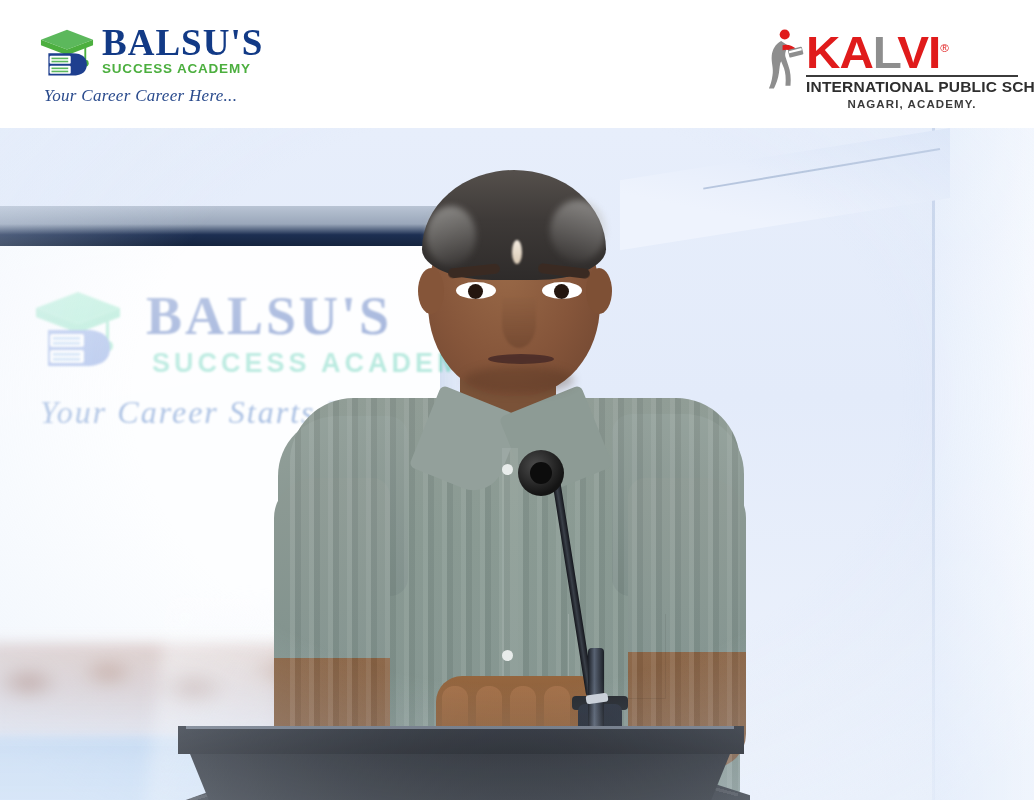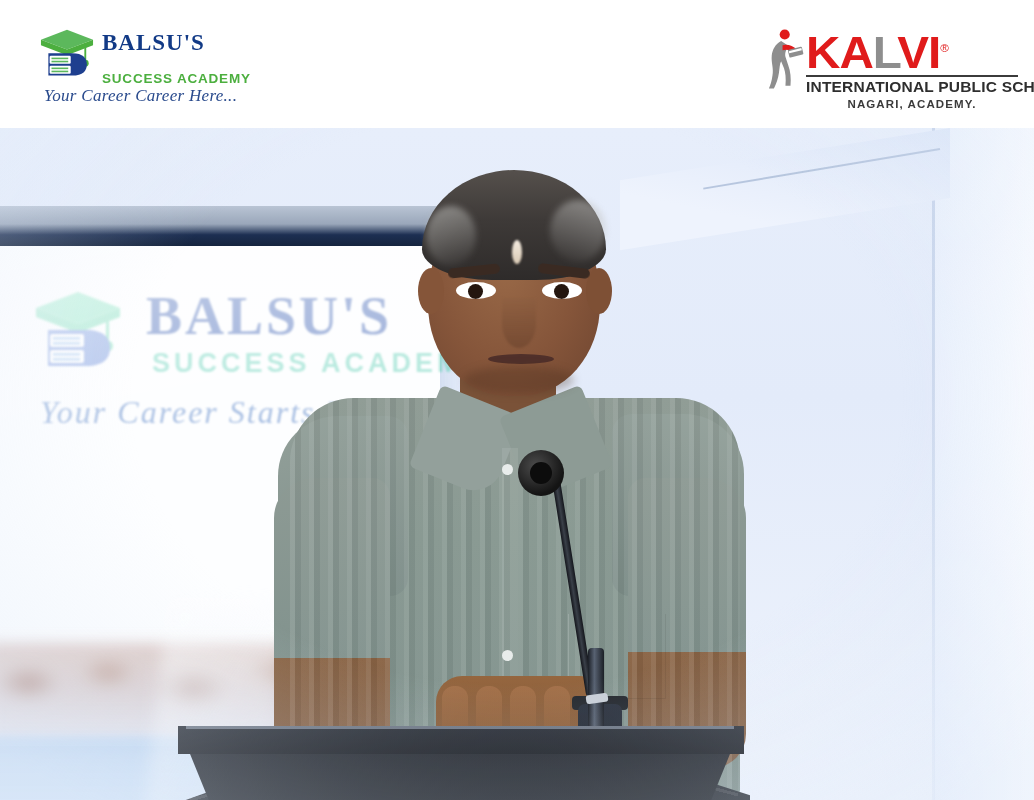--- a/index.html
+++ b/index.html
@@ -10,25 +10,25 @@
 
   
   .header-band{position:absolute;left:0;top:0;width:1034px;height:128px;
       background:#ffffff;overflow:hidden;}
 
   
   .balsu-logo{position:absolute;left:36px;top:24px;width:240px;height:82px;}
   .balsu-mark{position:absolute;left:0;top:2px;width:62px;height:62px;}
   .balsu-text{position:absolute;left:66px;top:4px;width:180px;}
   .balsu-name{font-family:"Liberation Serif",serif;font-weight:bold;
-      font-size:23px;letter-spacing:1px;color:#123a86;line-height:30px;
+      font-size:37px;letter-spacing:1px;color:#123a86;line-height:30px;
       white-space:nowrap;}
   .balsu-sub{font-family:"Liberation Sans",sans-serif;font-weight:bold;
       font-size:13.5px;letter-spacing:.8px;color:#4caf3f;line-height:16px;
-      margin-top:13px;white-space:nowrap;}
+      margin-top:3px;white-space:nowrap;}
   .balsu-tag{position:absolute;left:8px;top:62px;width:240px;
       font-family:"Liberation Serif",serif;font-style:italic;
       font-size:17px;color:#2a4b8d;letter-spacing:.3px;white-space:nowrap;}
 
   
   .kalvi-logo{position:absolute;left:762px;top:24px;width:256px;height:92px;}
   .kalvi-figure{position:absolute;left:0px;top:4px;width:44px;height:62px;}
   .kalvi-word{position:absolute;left:44px;top:0px;height:48px;
       font-family:"Liberation Sans",sans-serif;font-weight:bold;
       font-size:45px;line-height:48px;letter-spacing:-1px;white-space:nowrap;

